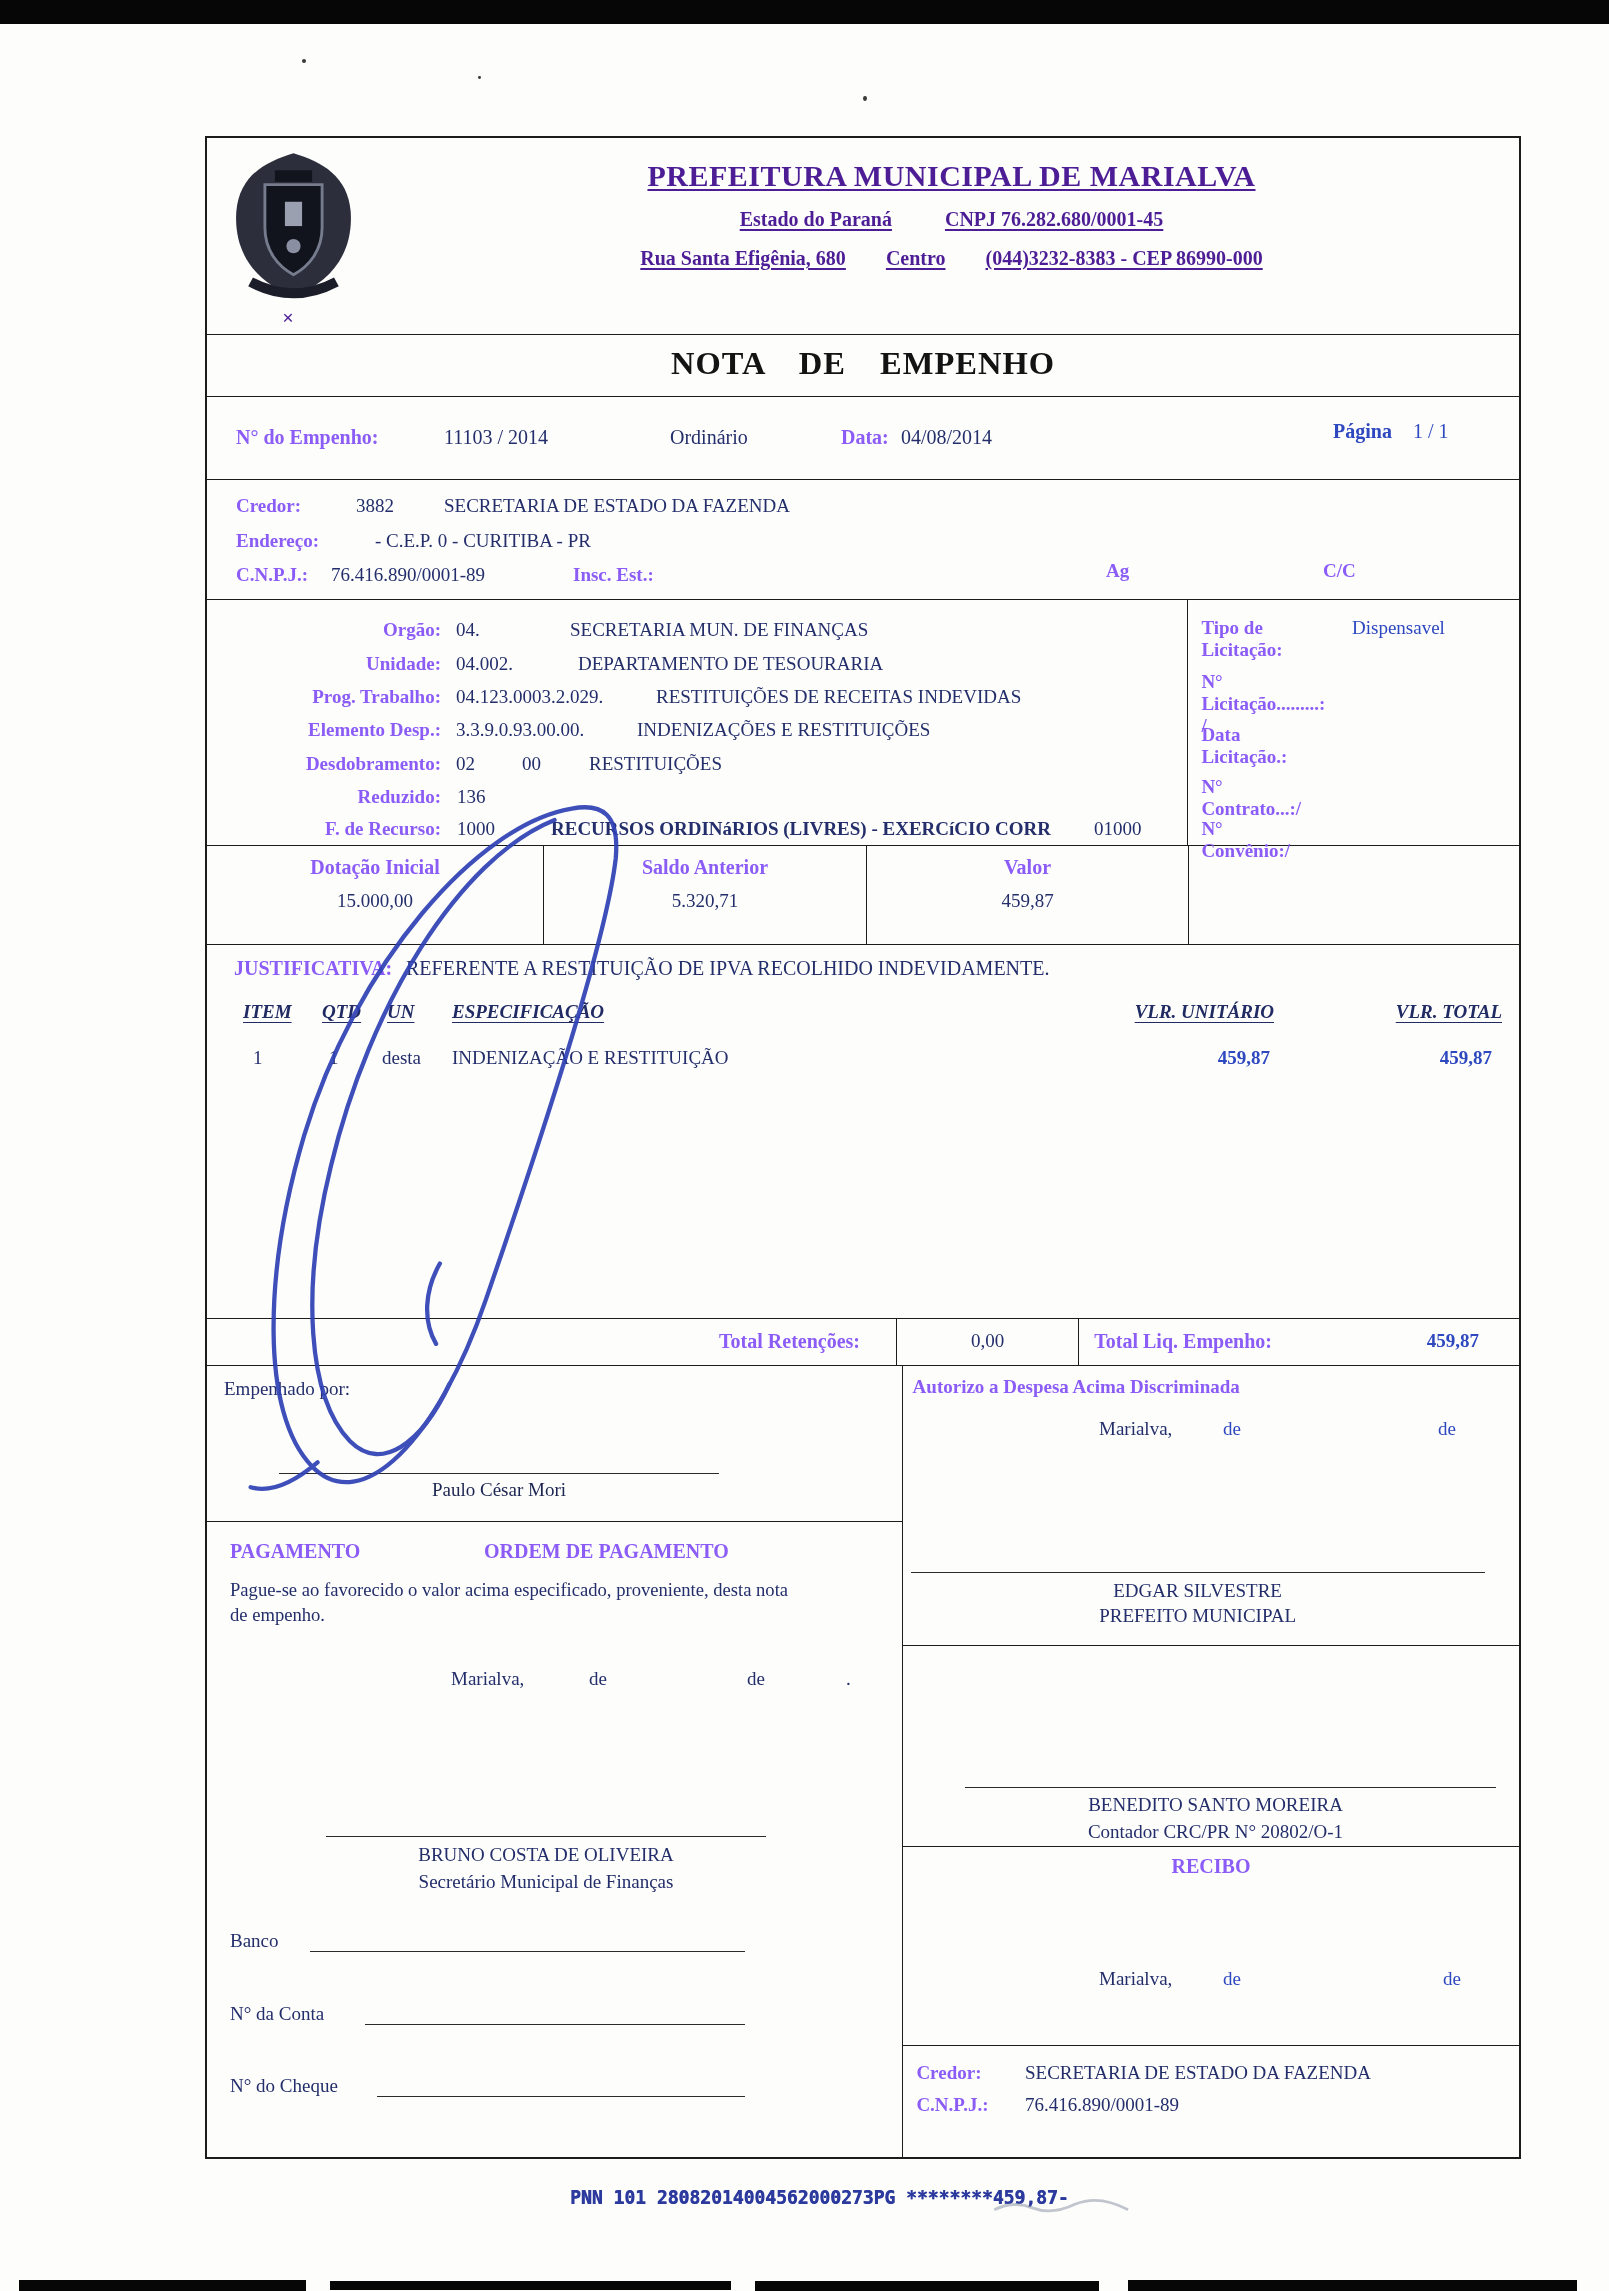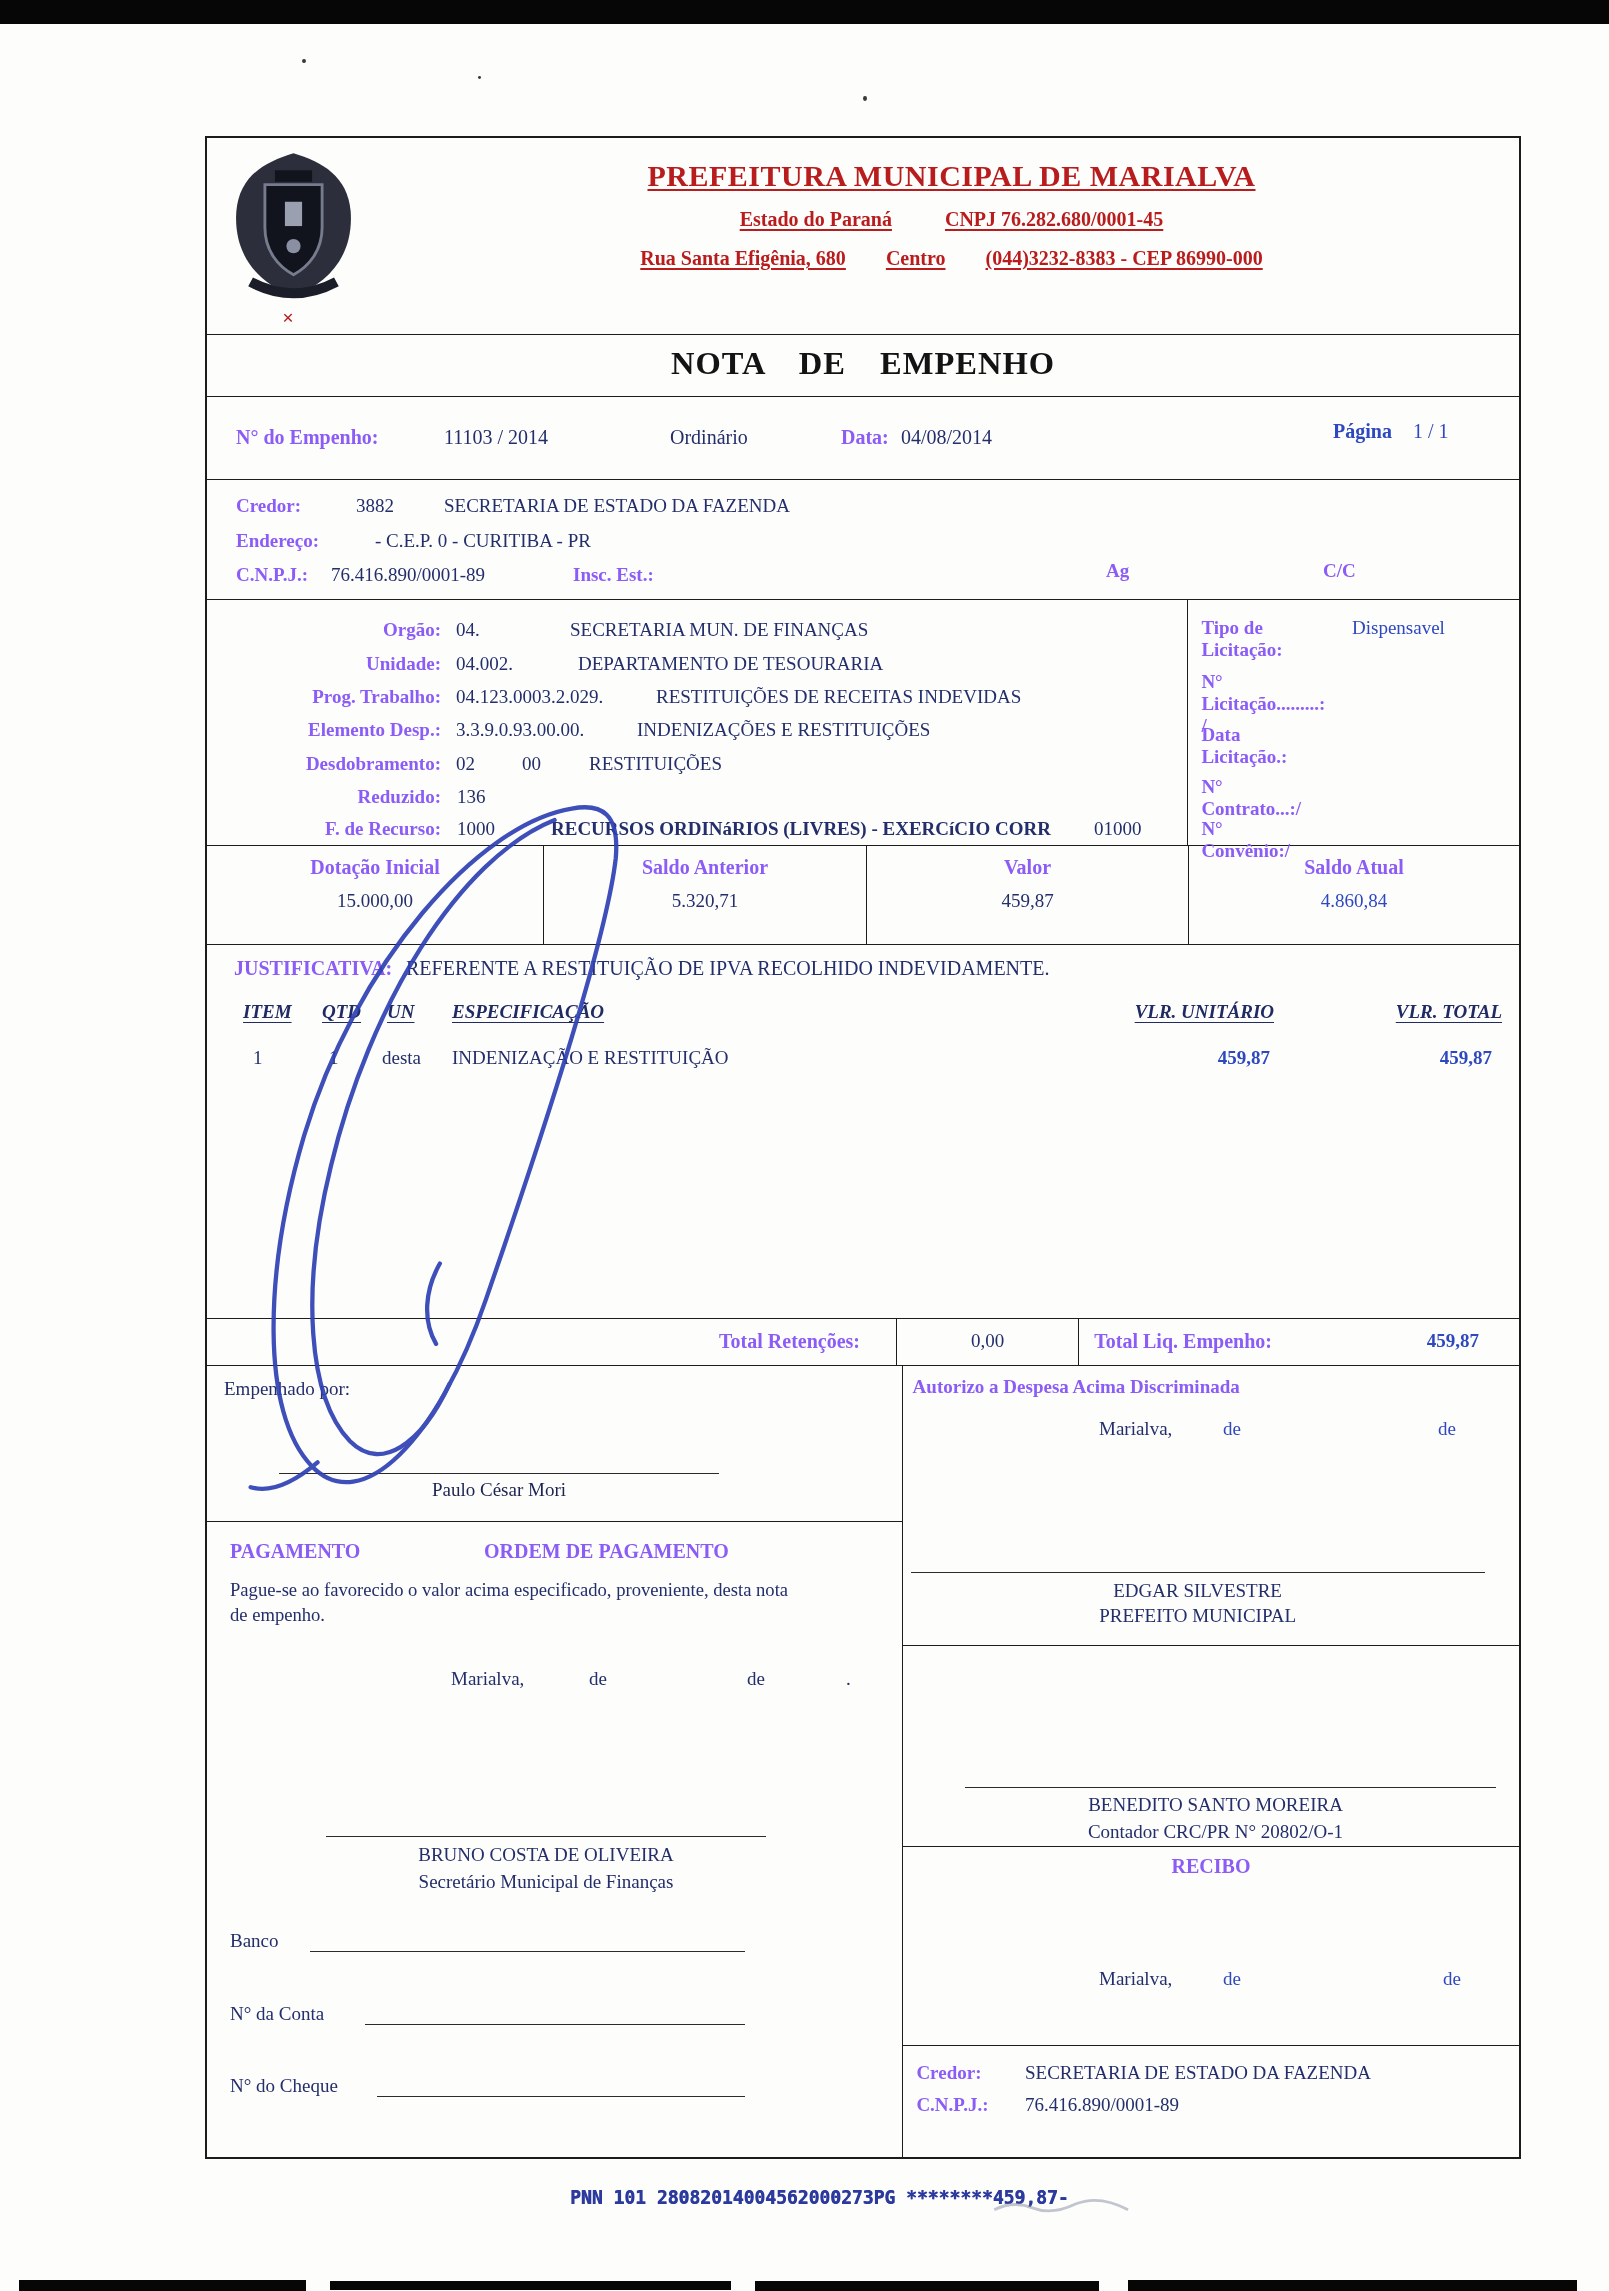--- a/index.html
+++ b/index.html
@@ -1,21 +1,21 @@
 <!DOCTYPE html>
 <html><head>
 <meta charset="utf-8">
 <style>
   html,body{margin:0;padding:0;background:#ffffff;}
   .page{position:relative;width:1610px;height:2291px;background:#fdfdfc;overflow:hidden;
         font-family:"Liberation Serif","DejaVu Serif",serif;color:#232e6b;}
   .abs{position:absolute;}
   .b{font-weight:bold;}
   .u{text-decoration:underline;text-decoration-thickness:1.9px;text-underline-offset:2.9px;}
-  .black{color:#b91c1c;}
+  .black{color:#4c1d95;}
   .lbl{color:#8b5cf6;font-weight:bold;}
   .blue{color:#2e48c0;}
   .ctr{text-align:center;}
   .rgt{text-align:right;}
 
   .scanbar{position:absolute;background:#060606;}
 
   .form{position:absolute;left:205px;top:136px;width:1312px;border:2.9px solid #1c1c1c;font-size:19px;}
   .sec{position:relative;border-bottom:1.9px solid #1c1c1c;}
   .sec.noline{border-bottom:none;}
@@ -175,24 +175,20 @@
           <div class="val">15.000,00</div>
         </div>
         <div class="bal-cell brdr" style="width:322px;">
           <div class="lbl" style="font-size:20px;">Saldo Anterior</div>
           <div class="val">5.320,71</div>
         </div>
         <div class="bal-cell brdr" style="width:321px;">
           <div class="lbl" style="font-size:20px;">Valor</div>
           <div class="val">459,87</div>
         </div>
-        <div class="bal-cell" style="flex:1;">
-          <div class="lbl" style="font-size:20px;">Saldo Atual</div>
-          <div class="val blue">4.860,84</div>
-        </div>
       </div>
     </div>
 
     <div class="sec noline" style="height:48px;">
       <span class="abs lbl" style="left:27px;top:11.5px;font-size:20px;">JUSTIFICATIVA:</span>
       <span class="abs" style="left:199px;top:11.5px;font-size:20px;">REFERENTE A RESTITUIÇÃO DE IPVA RECOLHIDO INDEVIDAMENTE.</span>
     </div>
 
     <div class="sec noline" style="height:325px;">
       <span class="abs items-hdr" style="left:36px;top:7.6px;">ITEM</span>

